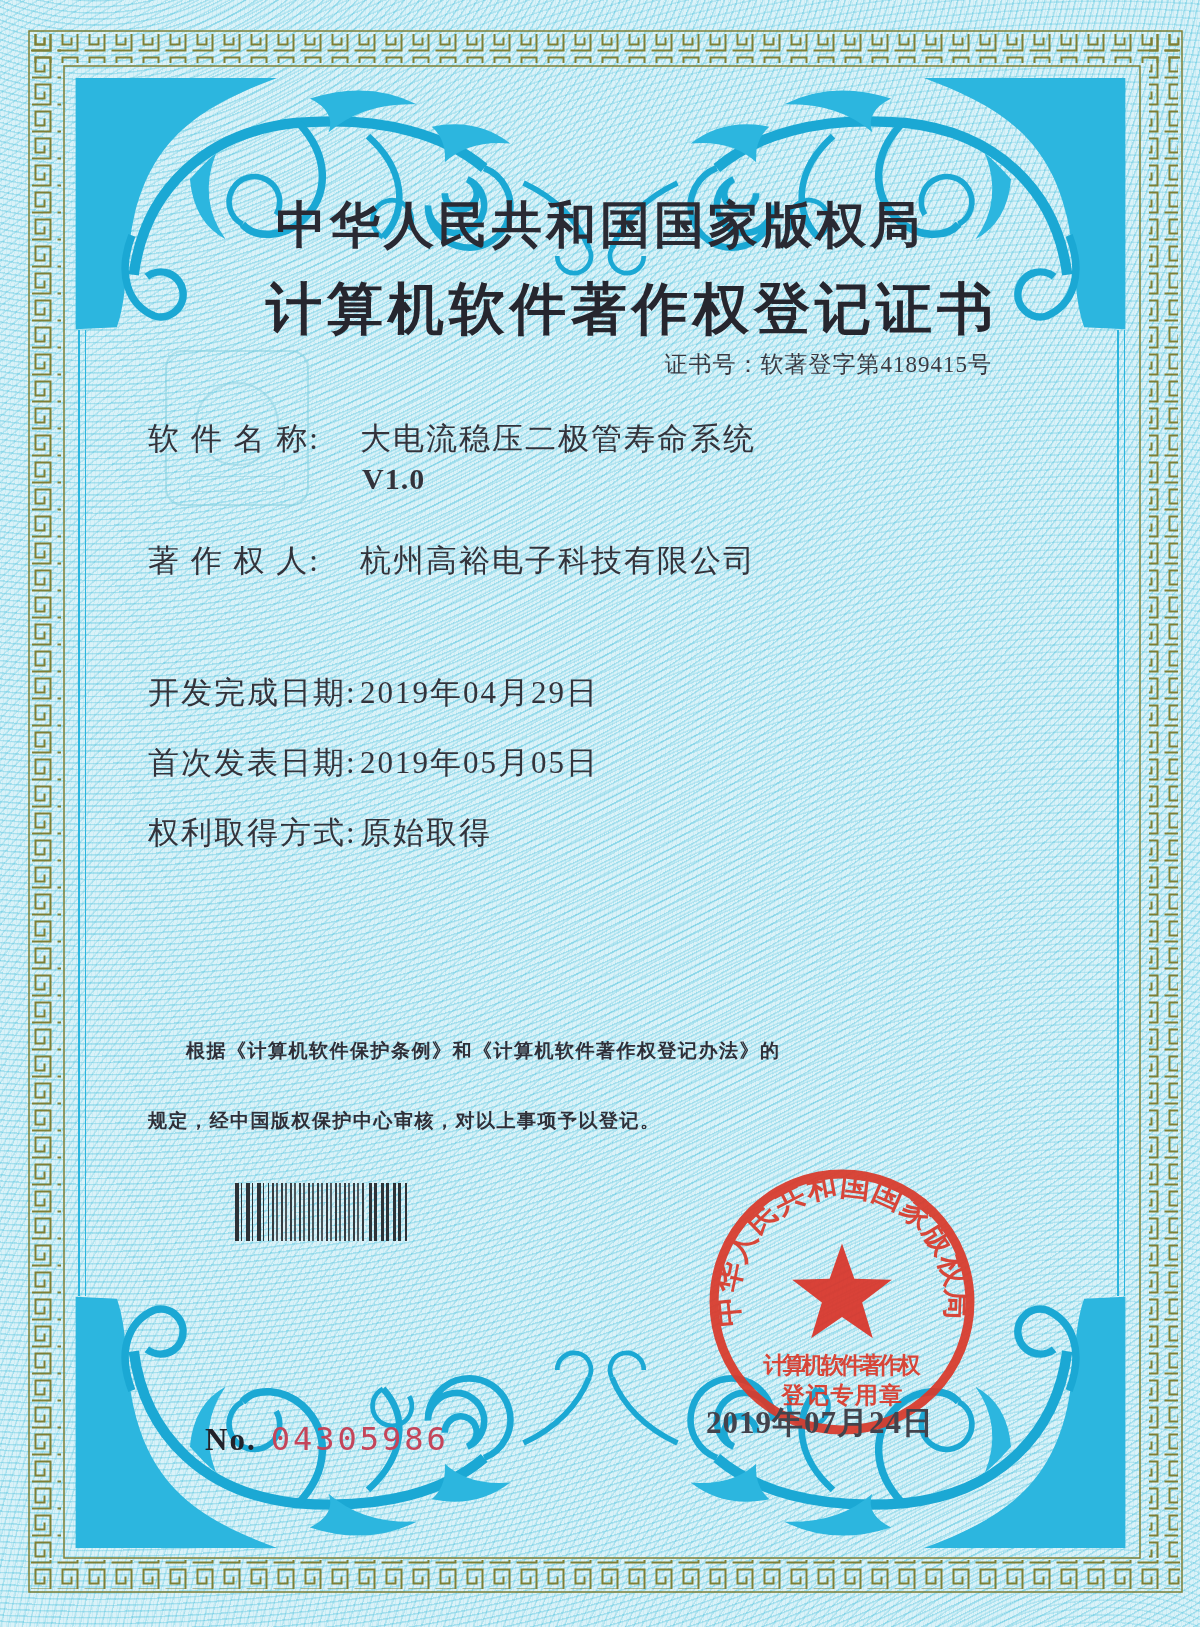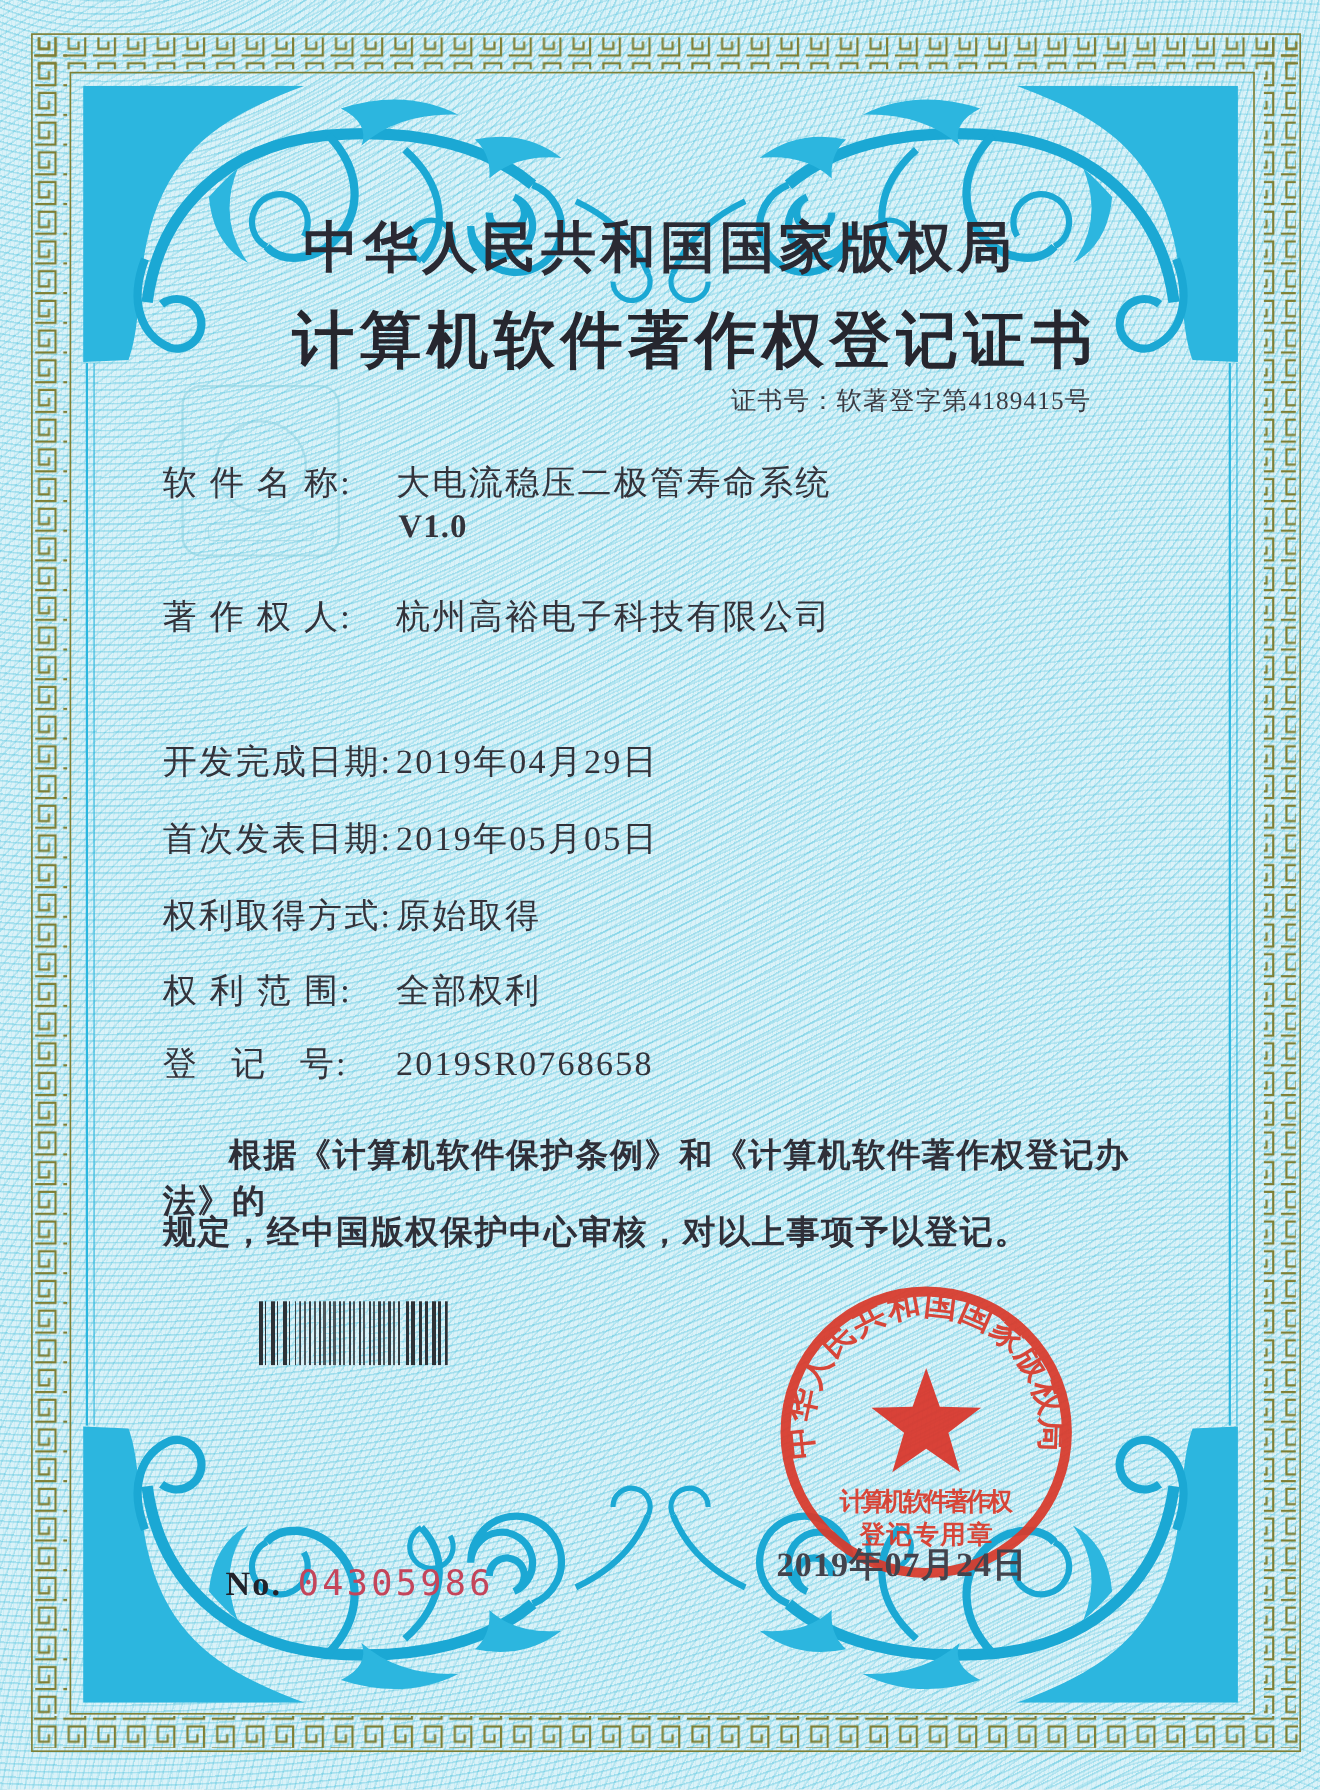--- a/index.html
+++ b/index.html
@@ -16,21 +16,21 @@
   
   .authority{top:192px;left:0;width:1200px;text-align:center;font-size:50px;font-weight:700;
     letter-spacing:4px;color:#2a2a33;}
   .cert-title{top:272px;left:0;width:1200px;text-align:center;font-size:56px;font-weight:700;
     letter-spacing:5px;color:#26262e;padding-left:32px;}
   .cert-no{top:349px;right:208px;font-size:23px;letter-spacing:1px;color:#3a3a42;}
   .field{left:148px;font-size:31px;color:#33333b;font-weight:400;}
   .field .lbl{display:inline-block;width:212px;white-space:pre;letter-spacing:2px;}
   .field .val{letter-spacing:2px;}
   .val2{left:362px;font-size:30px;font-weight:600;letter-spacing:1px;}
-  .statement{left:148px;width:940px;font-size:30px;line-height:42px;letter-spacing:1.5px;
+  .statement{left:148px;width:940px;font-size:19px;line-height:42px;letter-spacing:1.5px;
     color:#2f2f38;font-weight:600;}
   .indent{text-indent:2em;}
   
   svg.frame{position:absolute;left:0;top:0;}
   
   .flourish{position:absolute;width:526px;height:253px;}
   .fl-tr{transform:scaleX(-1);}
   .fl-bl{transform:scaleY(-1);}
   .fl-br{transform:scale(-1,-1);}
   .blue-line{position:absolute;background:#2bb5de;}
@@ -136,26 +136,20 @@
   </div>
   <div class="abs field" style="top:672px">
     <span class="lbl">开发完成日期:</span><span class="val">2019年04月29日</span>
   </div>
   <div class="abs field" style="top:742px">
     <span class="lbl">首次发表日期:</span><span class="val">2019年05月05日</span>
   </div>
   <div class="abs field" style="top:812px">
     <span class="lbl">权利取得方式:</span><span class="val">原始取得</span>
   </div>
-  <div class="abs field" style="top:880px">
-    <span class="lbl">权 利 范 围:</span><span class="val">全部权利</span>
-  </div>
-  <div class="abs field" style="top:946px">
-    <span class="lbl">登   记   号:</span><span class="val">2019SR0768658</span>
-  </div>
 
   <div class="abs statement indent" style="top:1030px">根据《计算机软件保护条例》和《计算机软件著作权登记办法》的</div>
   <div class="abs statement" style="top:1100px">规定，经中国版权保护中心审核，对以上事项予以登记。</div>
 
   <div class="abs barcode">
     <div class="bc-left"></div>
     <div class="bc-mid"></div>
     <div class="bc-right"></div>
   </div>
 

